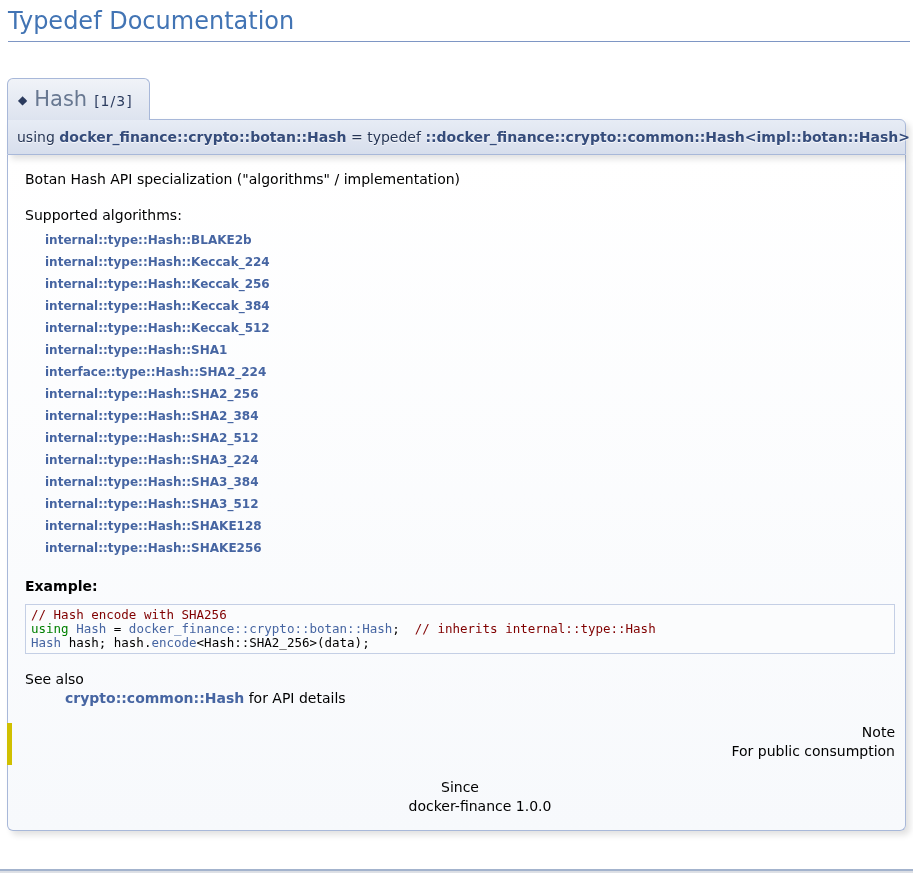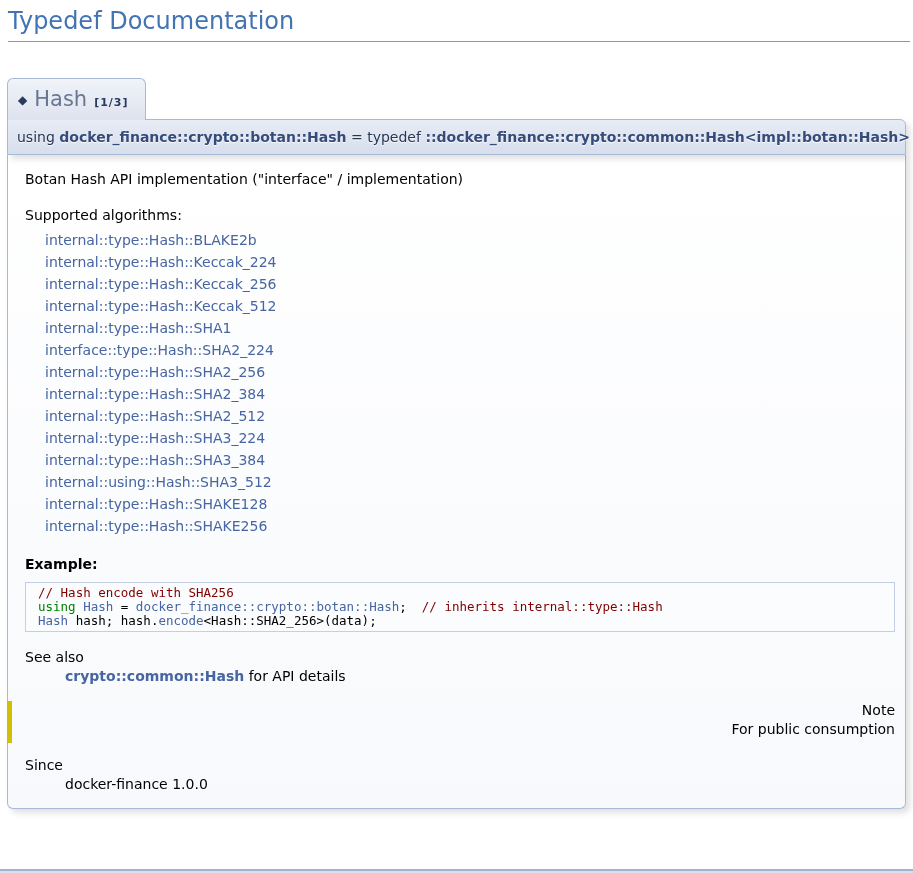--- a/index.html
+++ b/index.html
@@ -24,21 +24,21 @@
   .memtitle {
     display:inline-block; position:relative; z-index:2;
     margin:0 0 -1px 0; padding:8px 16px 9px 10px;
     background:linear-gradient(#F0F3F8,#DDE3EF);
     border:1px solid #A8B8D9; border-bottom:none;
     border-radius:6px 6px 0 0;
     cursor:pointer;
   }
   .memtitle .permalink { font-size:12px; color:#2B3B5E; vertical-align:2px; }
   .memtitle .mem-name  { font-size:21px; color:#687891; margin:0 7px 0 7px; font-weight:400; }
-  .memtitle .overload  { font-size:11px; color:#2B3B5E; font-weight:700; letter-spacing:1px; }
+  .memtitle .overload  { font-size:14px; color:#2B3B5E; font-weight:400; letter-spacing:1px; }
 
   .memproto {
     position:relative; z-index:1;
     border:1px solid #A8B8D9;
     border-radius:0 6px 0 0;
     background:linear-gradient(#E7ECF5,#D7DEEC);
     padding:9px 2px 9px 9px;
     color:#253555; font-size:14px; white-space:nowrap;
     text-shadow:0 1px 1px rgba(255,255,255,0.9);
     box-shadow:4px 4px 6px rgba(0,0,0,0.12);
@@ -51,49 +51,49 @@
     background:linear-gradient(#FFFFFF,#F7F9FC);
     padding:2px 10px 16px 10px;
     box-shadow:4px 4px 6px rgba(0,0,0,0.12);
   }
 
   .memdoc p { margin:14px 0 0 7px; }
   .memdoc p.supported { margin:20px 0 6px 7px; }
 
   .alg-list { margin:0 0 0 27px; }
   a.alg {
-    display:block; font-weight:normal; color:#4665A2;
-    text-decoration:none; line-height:22px; font-size:14px;
+    display:block; font-weight:bold; color:#4665A2;
+    text-decoration:none; line-height:22px; font-size:12px;
   }
 
   .example-heading { font-weight:bold; margin:19px 0 0 7px; }
 
   .fragment {
     margin:10px 0 0 7px;
     border:1px solid #C4CFE5; background:#FBFCFD;
-    padding:3px 12px;
+    padding:3px 5px;
     font-family:"DejaVu Sans Mono","Liberation Mono",monospace;
     font-size:12.5px; line-height:14px; color:#000;
   }
   .fragment .line { white-space:pre; }
   .fragment .comment { color:#800000; }
   .fragment .keyword { color:#008000; }
   .fragment a.code  { color:#4665A2; text-decoration:none; }
   .fragment .plain  { color:#000000; }
 
   dl { margin:17px 0 0 7px; padding:0; }
   dl dt { font-weight:normal; color:#000; }
   dl dd { margin:3px 0 0 40px; }
   dl.see dd a.el { font-weight:bold; color:#4665A2; text-decoration:none; }
   dl.note {
     margin-left:-11px; padding:1px 0 6px 13px;
     border-left:5px solid #D0C000;
     text-align:right;
   }
-  dl.since { margin-top:14px; }
+  dl.since { margin-top:14px;text-align:center; }
 
   .next-member-edge {
     position:absolute; left:0; right:0; bottom:0; height:9px;
     border-top:2px solid #A3B3CD;
     background:linear-gradient(#DADDE3,#EEEFF2);
   }
 </style>
 </head>
 <body>
 
@@ -106,37 +106,38 @@
     <div class="memtitle">
       <span class="permalink">◆</span><span class="mem-name">Hash</span><span class="overload">[1/3]</span>
     </div>
 
     <div class="memproto">
       <span>using </span><b>docker_finance::crypto::botan::Hash</b><span> = typedef </span><b>::docker_finance::crypto::common::Hash&lt;impl::botan::Hash&gt;</b>
     </div>
 
     <div class="memdoc">
 
-      <p>Botan Hash API implementation ("interface" / implementation)</p>
+      <p>Botan Hash API specialization ("algorithms" / implementation)</p>
 
       <p class="supported">Supported algorithms:</p>
 
       <div class="alg-list" id="alg-list">
           <a class="alg" href="#">internal::type::Hash::BLAKE2b</a>
           <a class="alg" href="#">internal::type::Hash::Keccak_224</a>
           <a class="alg" href="#">internal::type::Hash::Keccak_256</a>
+          <a class="alg" href="#">internal::type::Hash::Keccak_384</a>
           <a class="alg" href="#">internal::type::Hash::Keccak_512</a>
           <a class="alg" href="#">internal::type::Hash::SHA1</a>
           <a class="alg" href="#">interface::type::Hash::SHA2_224</a>
           <a class="alg" href="#">internal::type::Hash::SHA2_256</a>
           <a class="alg" href="#">internal::type::Hash::SHA2_384</a>
           <a class="alg" href="#">internal::type::Hash::SHA2_512</a>
           <a class="alg" href="#">internal::type::Hash::SHA3_224</a>
           <a class="alg" href="#">internal::type::Hash::SHA3_384</a>
-          <a class="alg" href="#">internal::using::Hash::SHA3_512</a>
+          <a class="alg" href="#">internal::type::Hash::SHA3_512</a>
           <a class="alg" href="#">internal::type::Hash::SHAKE128</a>
           <a class="alg" href="#">internal::type::Hash::SHAKE256</a>
         </div>
 
       <div class="example-heading">Example:</div>
 
       <div class="fragment" id="code-fragment">
           <div class="line"><span class="comment">// Hash encode with SHA256</span></div>
           <div class="line"><span class="keyword">using</span><span class="plain"> </span><a class="code" href="#">Hash</a><span class="plain"> = </span><a class="code" href="#">docker_finance::crypto::botan::Hash</a><span class="plain">;  </span><span class="comment">// inherits internal::type::Hash</span></div>
           <div class="line"><a class="code" href="#">Hash</a><span class="plain"> hash; hash.</span><a class="code" href="#">encode</a><span class="plain">&lt;Hash::SHA2_256&gt;(data);</span></div>

